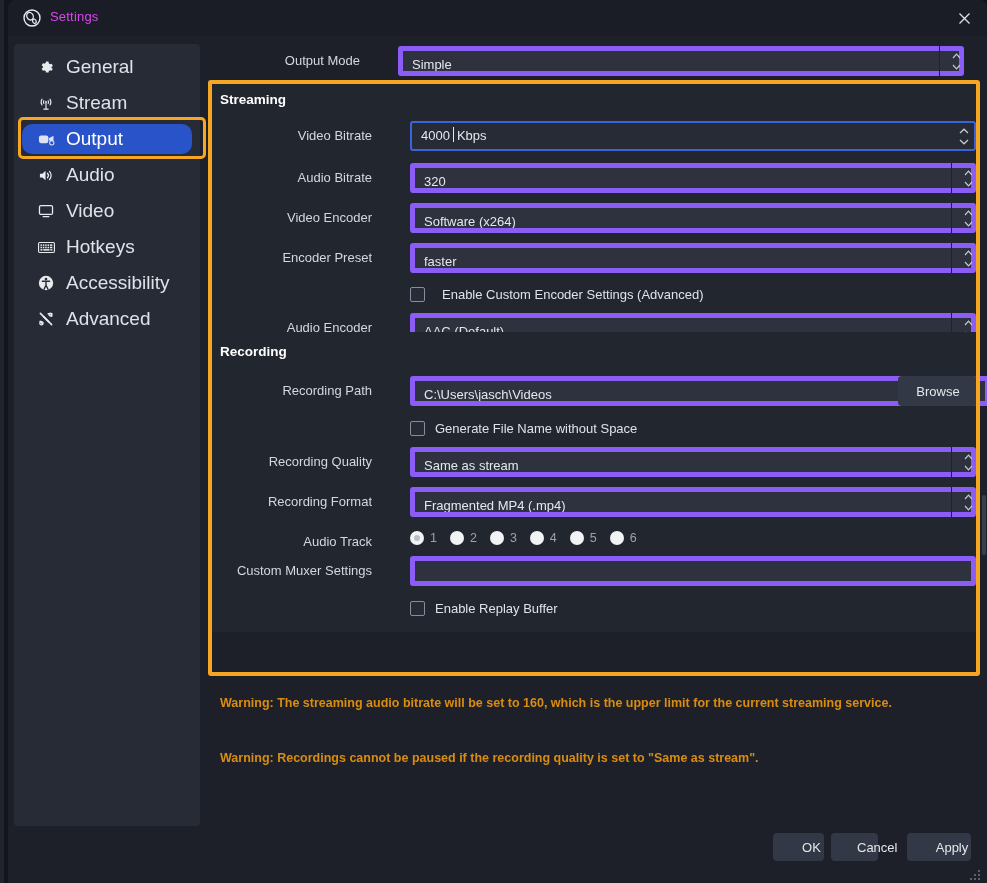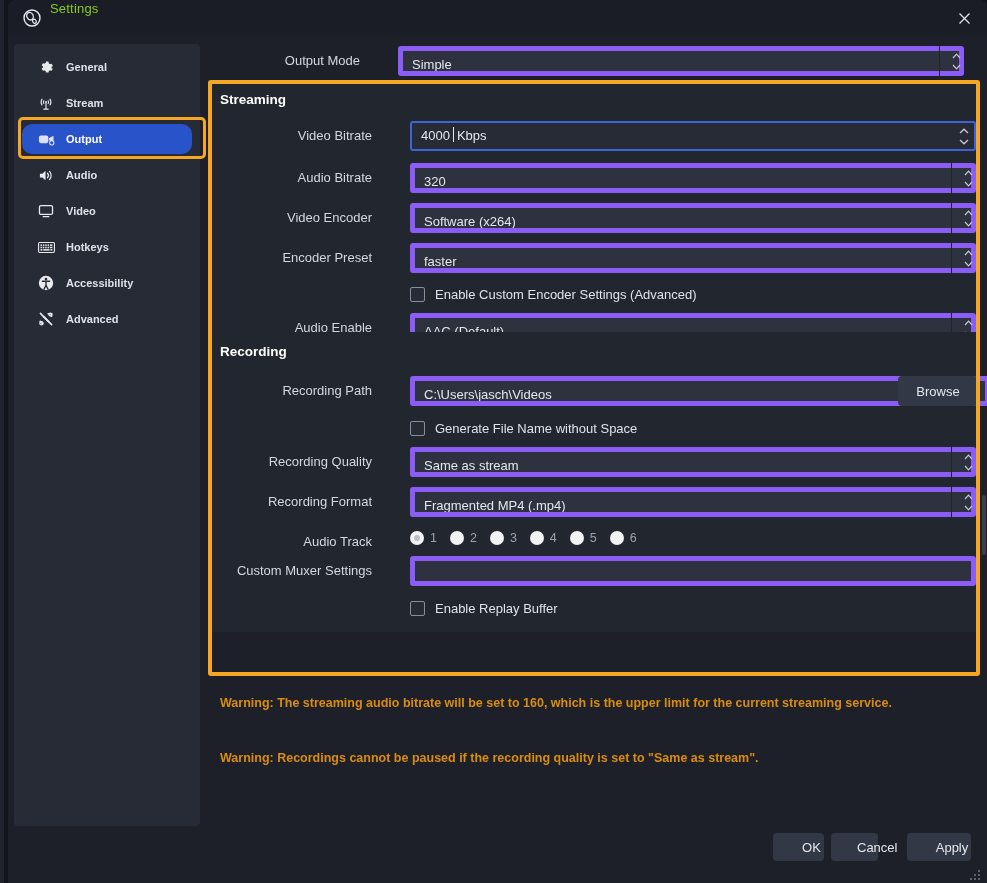--- a/index.html
+++ b/index.html
@@ -33,22 +33,22 @@
   
   #titlebar {
     position: absolute; left: 0; top: 0; width: 979px; height: 36px;
     background: #1a1d26;
   }
   #title-icon {
     position: absolute; left: 15px; top: 9px;
     width: 18px; height: 18px;
   }
   #title-text {
-    position: absolute; left: 42px; top: 1px;
-    font-size: 13px; color: #84cc16; letter-spacing: .2px;
+    position: absolute; left: 42px; top: 9px;
+    font-size: 13px; color: #d946ef; letter-spacing: .2px;
   }
   #close-btn {
     position: absolute; right: 0px; top: 0px; width: 46px; height: 36px;
     display: flex; align-items: center; justify-content: center;
     cursor: pointer;
   }
   #close-btn svg { display: block; }
 
   
   #sidebar {
@@ -63,21 +63,21 @@
     border-radius: 3px;
     cursor: pointer;
   }
   .nav-item .nav-ico {
     width: 22px; margin-left: 13px;
     display: flex; align-items: center; justify-content: center;
     color: #e8eaee;
   }
   .nav-item .nav-lbl {
     margin-left: 9px;
-    font-size: 11px; color: #dfe2e8; font-weight: bold;
+    font-size: 19px; color: #dfe2e8;
   }
   .nav-item.active {
     background: #2953c8;
   }
   .nav-item.active .nav-lbl { color: #ffffff; }
   #nav-highlight {
     position: absolute; left: 10px; top: 117px;
     width: 188px; height: 42px;
     border: 3px solid #f5a623;
     border-radius: 5px;
@@ -446,27 +446,27 @@
         <div class="spin" style="left:738px; top:1px;">
           <svg width="9" height="6" viewBox="0 0 9 6">
               <path d="M1 5 L4.5 1.2 L8 5" stroke="#c3c9d4" stroke-width="1.2" fill="none"></path>
             </svg>
           <svg width="9" height="6" viewBox="0 0 9 6">
               <path d="M1 1 L4.5 4.8 L8 1" stroke="#c3c9d4" stroke-width="1.2" fill="none"></path>
             </svg>
         </div>
       </div>
 
-      <div class="cbrow" style="left:202px; top:203px;">
+      <div class="cbrow" style="left:202px; top:203px;gap:7px;">
         <span class="cbox"></span>
         <span class="cblbl">Enable Custom Encoder Settings (Advanced)</span>
       </div>
 
       <div class="row" style="left:12px; top:233px;">
-        <div class="lbl">Audio Enable</div>
+        <div class="lbl">Audio Encoder</div>
         <div class="field" style="width:566px;">AAC (Default)</div>
         <div class="spin-sep" style="left:731px; top:0;"></div>
         <div class="spin" style="left:738px; top:1px;">
           <svg width="9" height="6" viewBox="0 0 9 6">
               <path d="M1 5 L4.5 1.2 L8 5" stroke="#c3c9d4" stroke-width="1.2" fill="none"></path>
             </svg>
           <svg width="9" height="6" viewBox="0 0 9 6">
               <path d="M1 1 L4.5 4.8 L8 1" stroke="#c3c9d4" stroke-width="1.2" fill="none"></path>
             </svg>
         </div>

